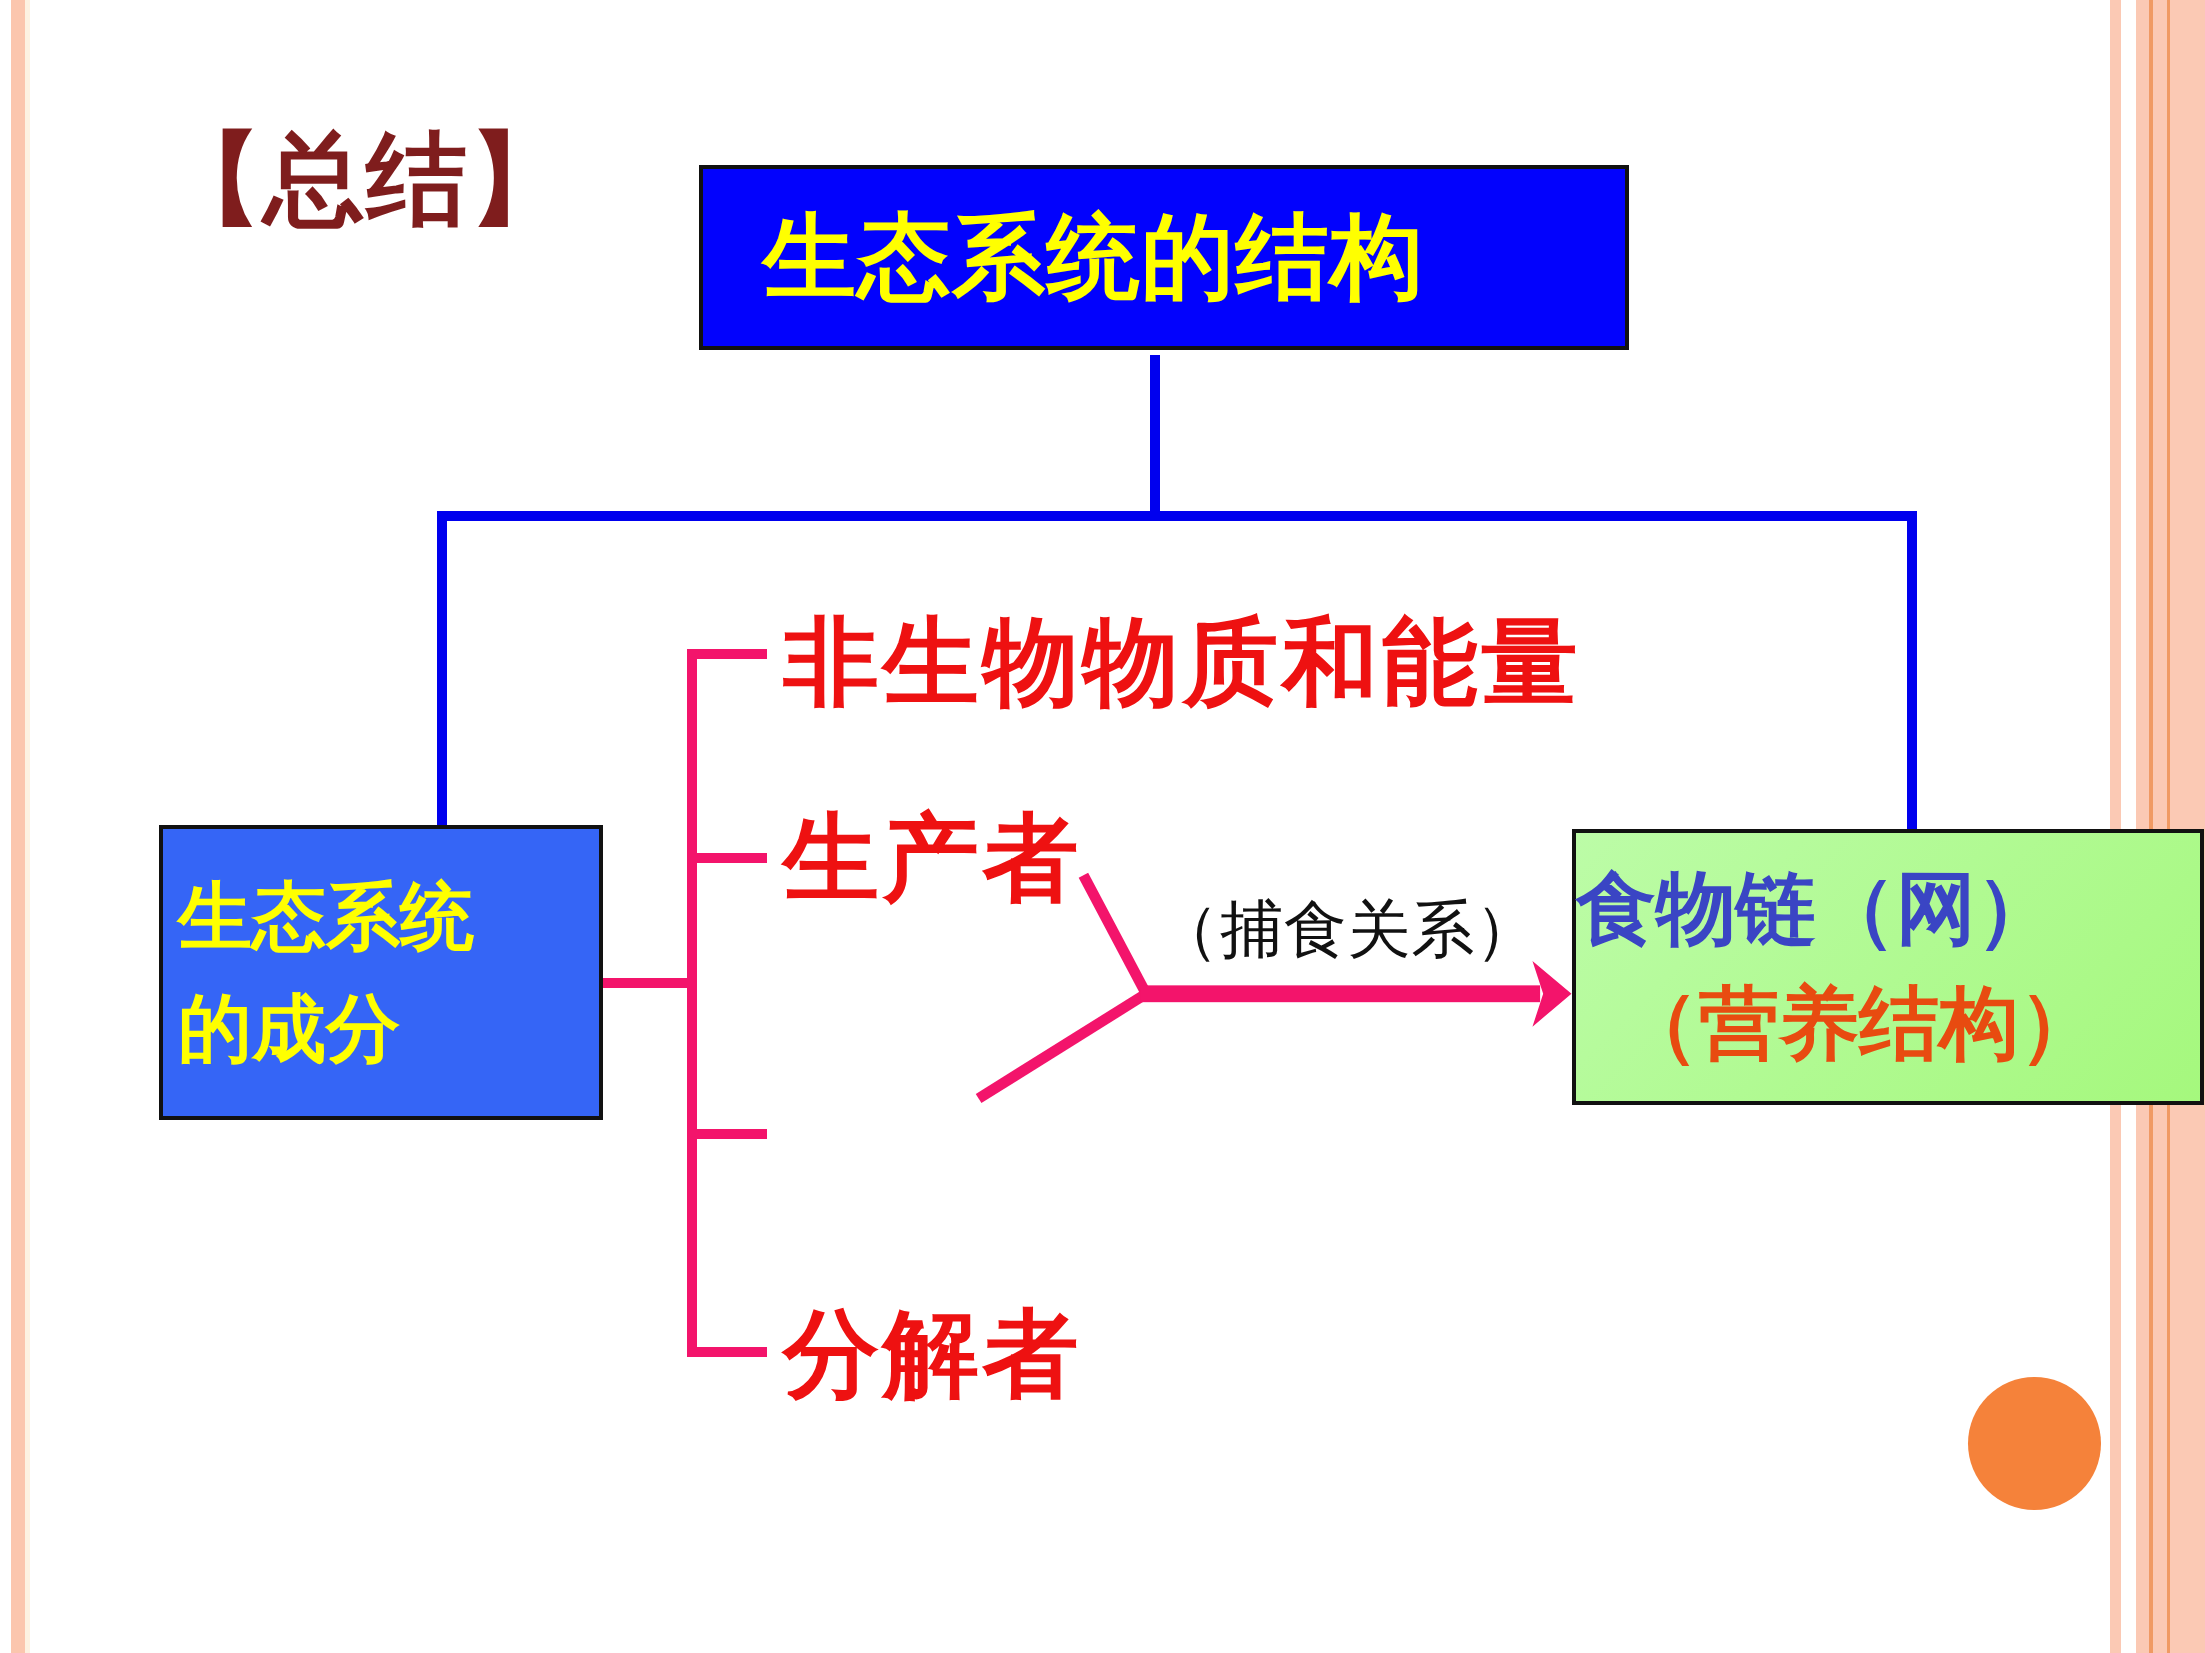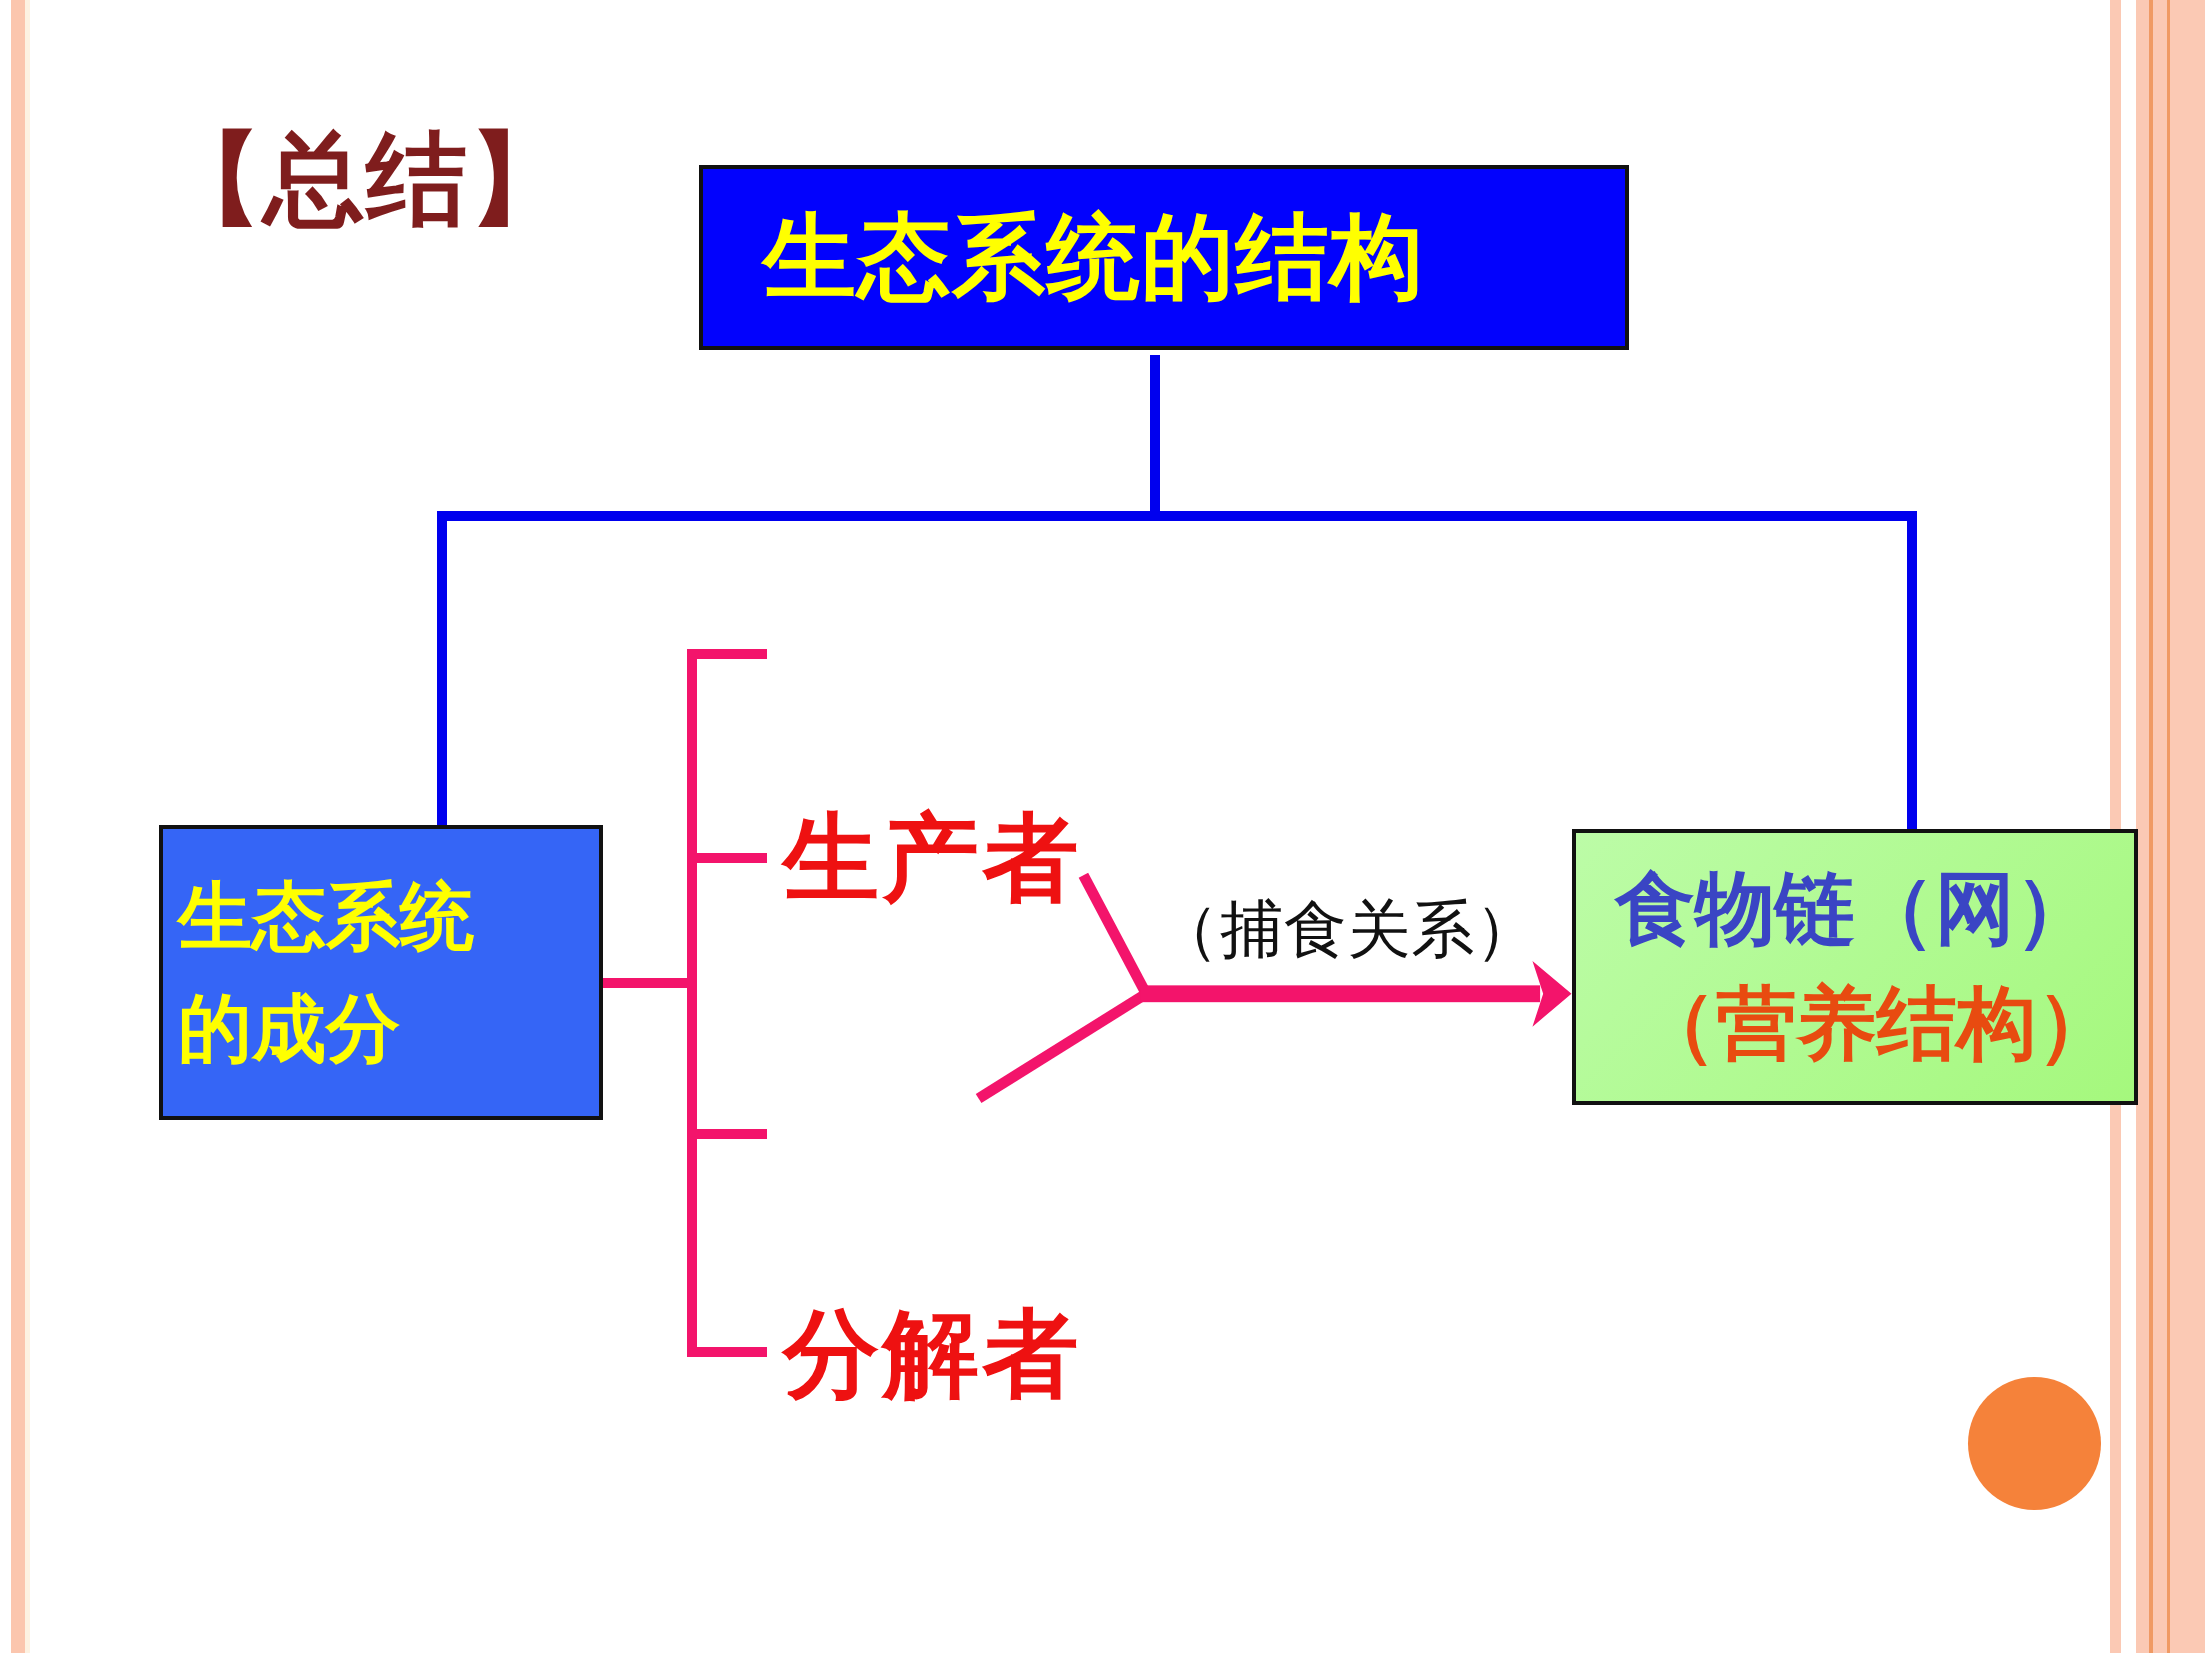--- a/index.html
+++ b/index.html
@@ -79,24 +79,23 @@
 
   #capture-label{
     position:absolute;left:1133px;top:887px;width:429px;
     font-family:"Liberation Serif", serif;
     font-size:63px;color:#111111;text-align:center;
     white-space:nowrap;letter-spacing:0.8px;
   }
 
   
   #green-box{
-    position:absolute;left:1572px;top:829px;width:566px;height:276px;
+    position:absolute;left:1572px;top:829px;width:632px;height:276px;
     background:linear-gradient(135deg,#bcfca7 0%,#a5f87d 100%);
     border:4.6px solid #111111;box-sizing:border-box;
-    text-align:center;
   }
   #green-box .l1{
     margin-top:18.4px;color:#3a45c4;
     font-size:80px;font-weight:bold;line-height:115px;white-space:nowrap;
   }
   #green-box .l2{
     color:#e84b10;font-size:80px;font-weight:bold;line-height:115px;white-space:nowrap;padding-left:43px;
   }
 
   
@@ -135,20 +134,21 @@
     </div>
   </div>
 
   <div class="pinkwire" id="bracket-v"></div>
   <div class="pinkwire" id="tick-1"></div>
   <div class="pinkwire" id="tick-2"></div>
   <div class="pinkwire" id="tick-box"></div>
   <div class="pinkwire" id="tick-3"></div>
   <div class="pinkwire" id="tick-4"></div>
 
+  <div class="red-item" id="item-abiotic">非生物物质和能量</div>
   <div class="red-item" id="item-producer">生产者</div>
   <div class="red-item" id="item-decomposer">分解者</div>
 
   <svg id="y-arrow" viewBox="0 0 810 400">
     <line x1="165" y1="63" x2="247" y2="218" stroke="#f3146b" stroke-width="14"></line>
     <line x1="28" y1="355" x2="247" y2="218" stroke="#f3146b" stroke-width="14"></line>
     <rect x="240" y="207" width="522" height="22" fill="#f3146b"></rect>
     <polygon points="752,175 803,218 752,261 766,218" fill="#f3146b"></polygon>
   </svg>
 

